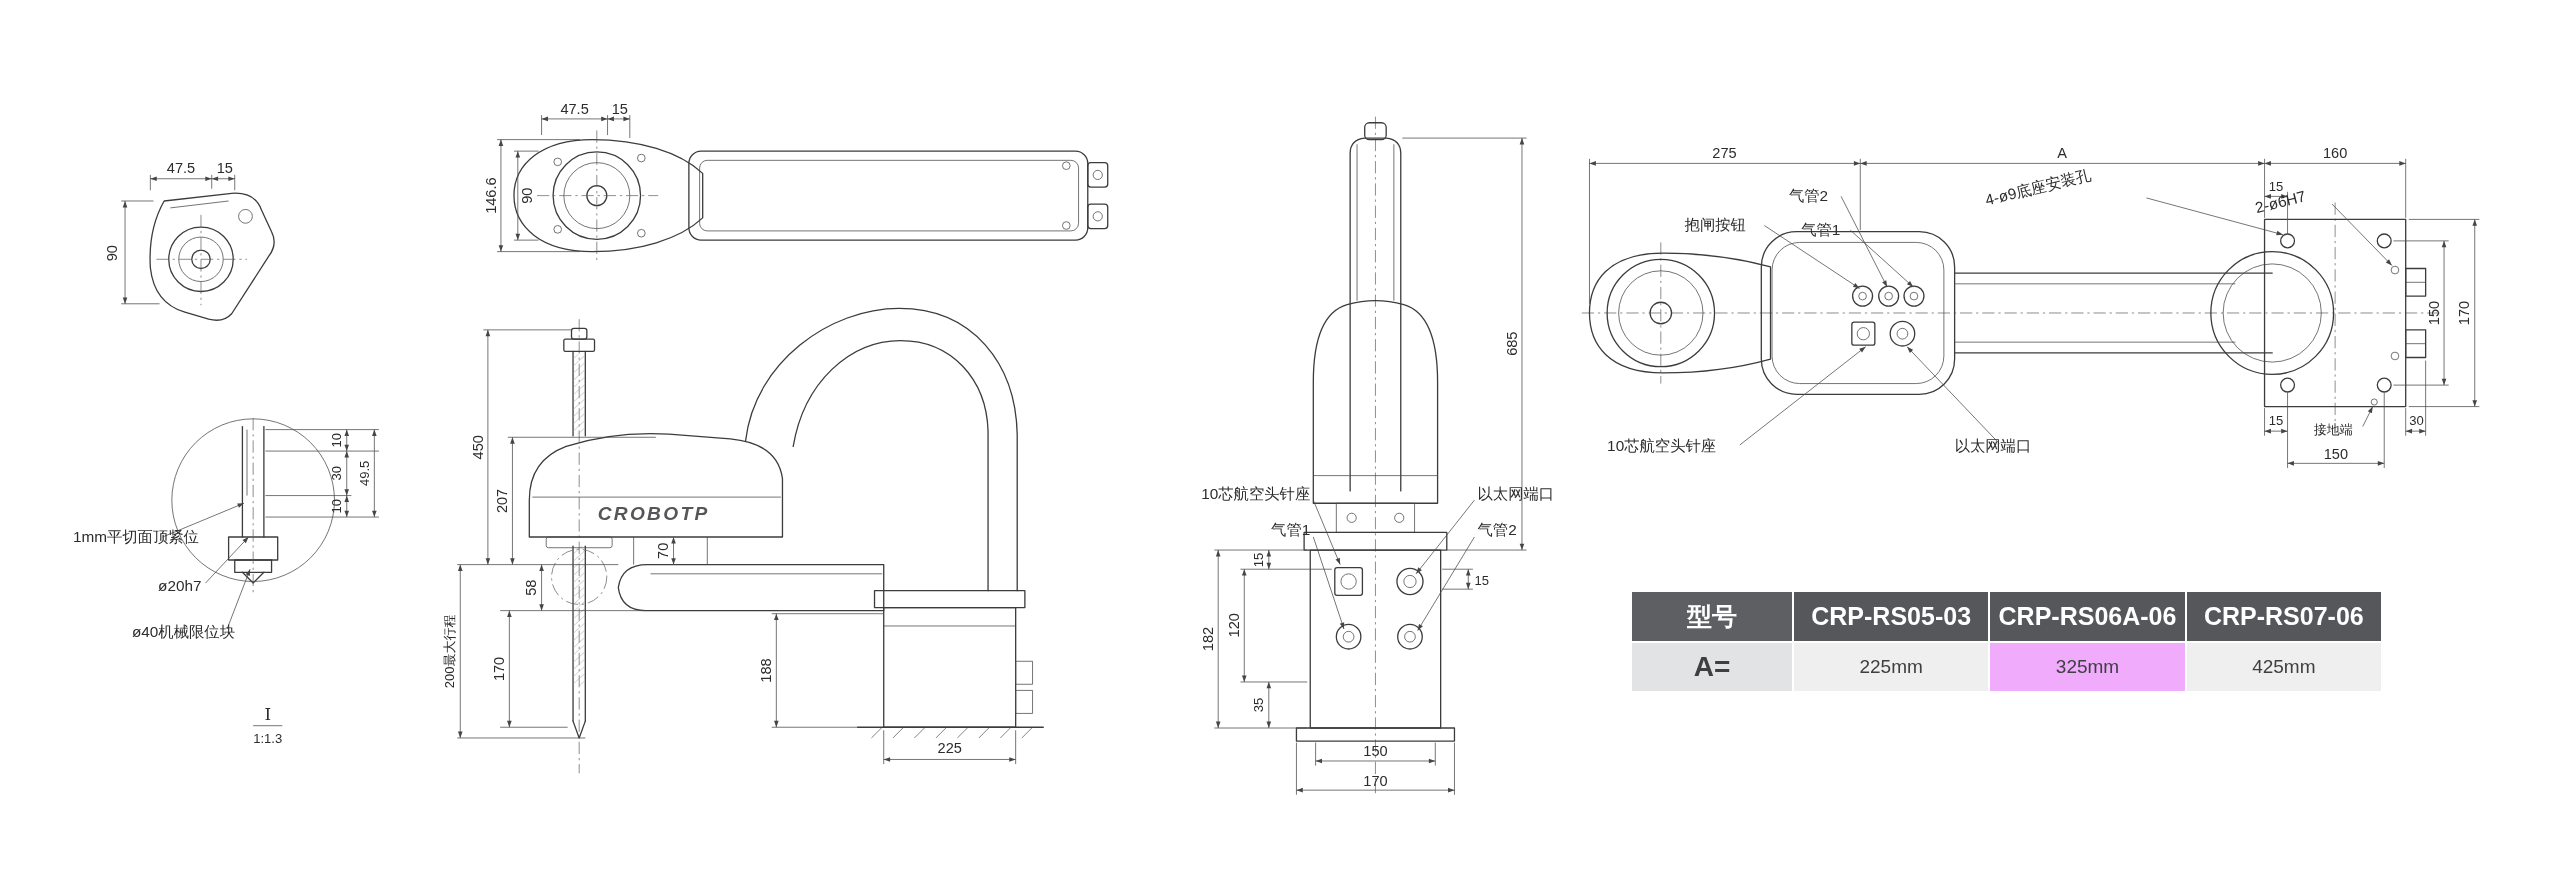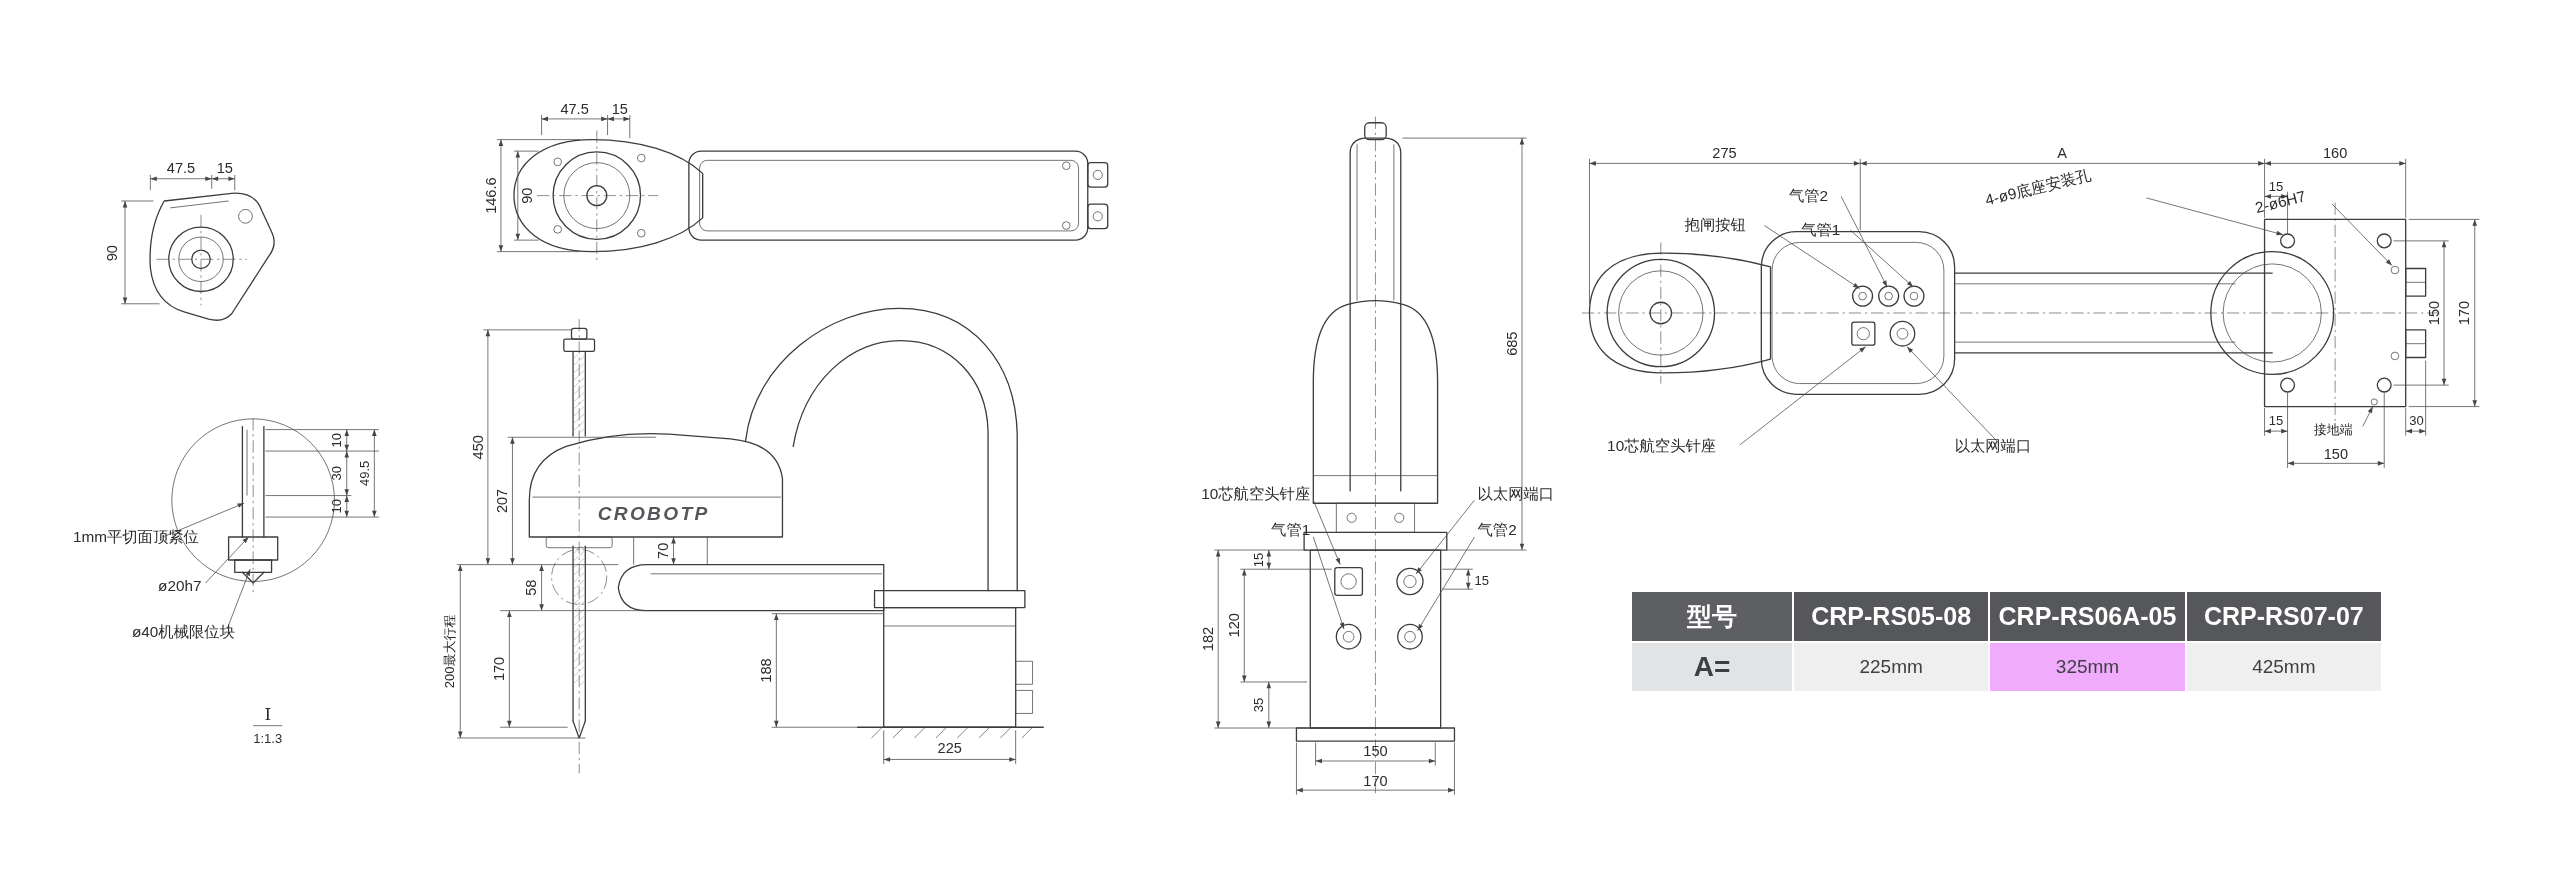--- a/index.html
+++ b/index.html
@@ -359,23 +359,23 @@
     <text class="lbl" x="2095" y="588">10芯航空头针座</text>
     <path class="dim" d="M 2606,578 L 2486,452" marker-end="url(#arw)"></path>
     <text class="lbl" x="2548" y="588">以太网端口</text>
   </g>
 </svg>
 
 
 <div class="spec-table">
   <div class="trow thead">
     <div class="tcell">型号</div>
-    <div class="tcell">CRP-RS05-08</div>
-    <div class="tcell">CRP-RS06A-05</div>
-    <div class="tcell">CRP-RS07-07</div>
+    <div class="tcell">CRP-RS05-03</div>
+    <div class="tcell">CRP-RS06A-06</div>
+    <div class="tcell">CRP-RS07-06</div>
   </div>
   <div class="trow tvals">
     <div class="tcell tlabel">A=</div>
     <div class="tcell tval">225mm</div>
     <div class="tcell tval vmid">325mm</div>
     <div class="tcell tval">425mm</div>
   </div>
 </div>
 
 </div>

